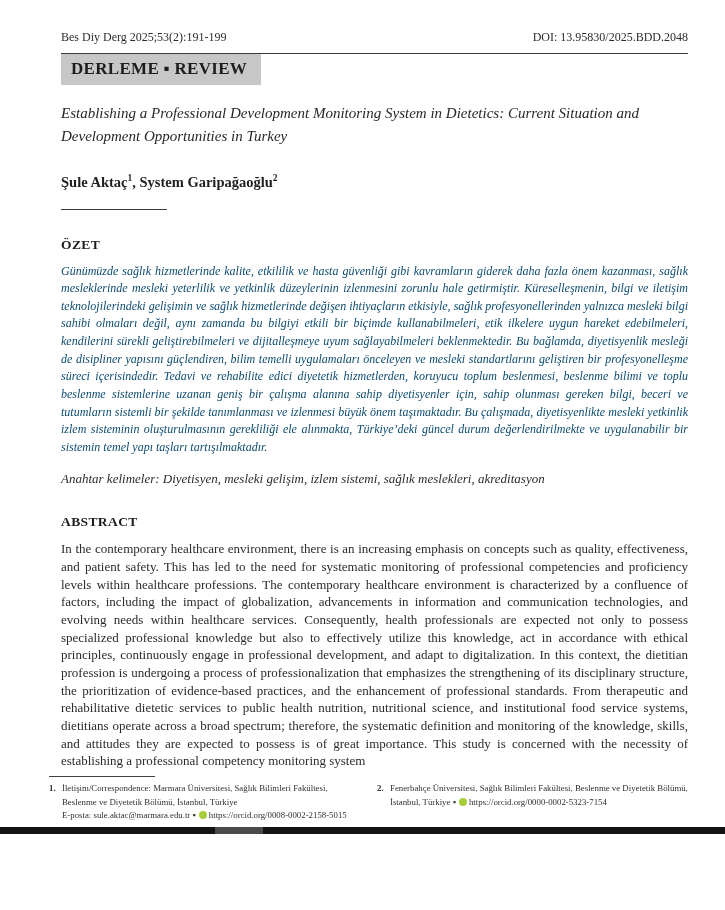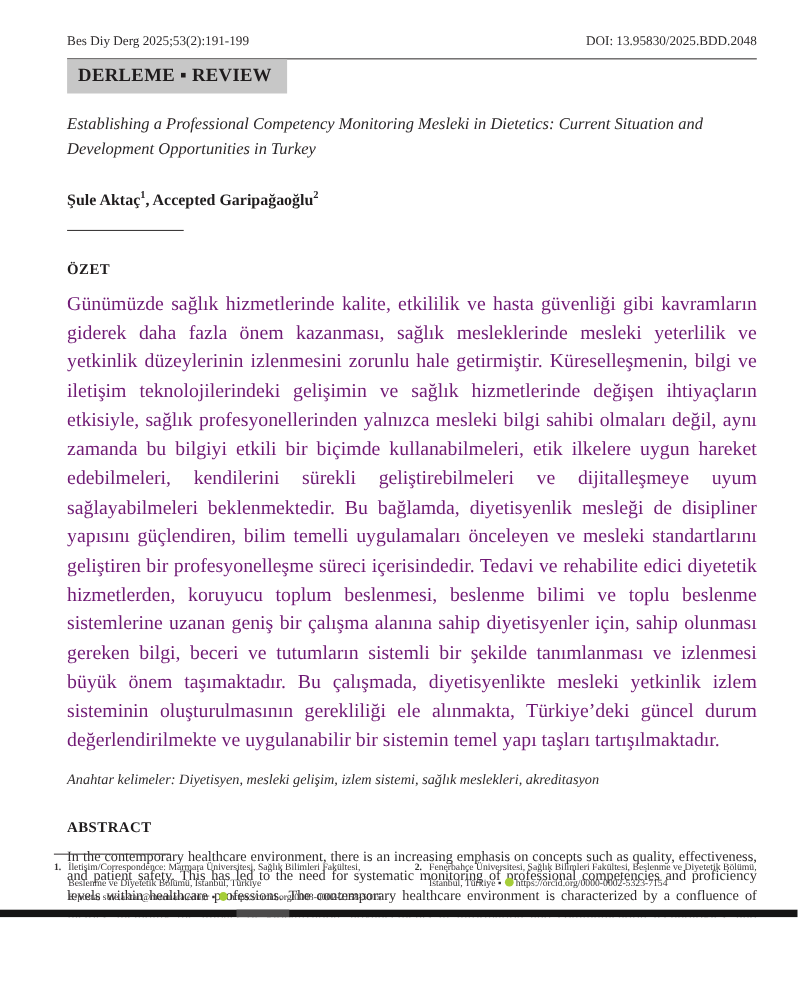--- a/index.html
+++ b/index.html
@@ -85,24 +85,25 @@
   
   .sec-heading {
     margin: 27px 0 0 0;
     font-size: 13.5px;
     font-weight: bold;
     letter-spacing: 0.4px;
     color: #1f1c1d;
   }
   .abstract-tr {
     margin: 10px 0 0 0;
-    font-size: 18px;
+    font-size: 12px;
     line-height: 1.47;
     text-align: justify;
-    color: #701a75;
+    color: #0c4a6e;
+    font-style: italic;
   }
   .keywords {
     margin: 15px 0 16px 0;
     font-size: 13px;
     font-style: italic;
     color: #2e2a2b;
   }
   .abstract-en {
     margin: 10px 0 0 0;
     font-size: 13px;
@@ -176,23 +177,23 @@
   <div class="content">
 
     <div class="hdr-row">
       <span>Bes Diy Derg 2025;53(2):191-199</span>
       <span>DOI: 13.95830/2025.BDD.2048</span>
     </div>
     <hr class="hdr-rule">
     <div class="badge">DERLEME ▪ REVIEW</div>
 
 
-    <h2 class="title-en">Establishing a Professional Competency Monitoring Mesleki in Dietetics: Current Situation and Development Opportunities in Turkey</h2>
-
-    <div class="authors"><span>Şule Aktaç</span><sup>1</sup><span>, </span><span>Accepted Garipağaoğlu</span><sup>2</sup></div>
+    <h2 class="title-en">Establishing a Professional Development Monitoring System in Dietetics: Current Situation and Development Opportunities in Turkey</h2>
+
+    <div class="authors"><span>Şule Aktaç</span><sup>1</sup><span>, </span><span>System Garipağaoğlu</span><sup>2</sup></div>
 
     <hr class="short-rule">
 
     <h3 class="sec-heading">ÖZET</h3>
     <p class="abstract-tr">Günümüzde sağlık hizmetlerinde kalite, etkililik ve hasta güvenliği gibi kavramların giderek daha fazla önem kazanması, sağlık mesleklerinde mesleki yeterlilik ve yetkinlik düzeylerinin izlenmesini zorunlu hale getirmiştir. Küreselleşmenin, bilgi ve iletişim teknolojilerindeki gelişimin ve sağlık hizmetlerinde değişen ihtiyaçların etkisiyle, sağlık profesyonellerinden yalnızca mesleki bilgi sahibi olmaları değil, aynı zamanda bu bilgiyi etkili bir biçimde kullanabilmeleri, etik ilkelere uygun hareket edebilmeleri, kendilerini sürekli geliştirebilmeleri ve dijitalleşmeye uyum sağlayabilmeleri beklenmektedir. Bu bağlamda, diyetisyenlik mesleği de disipliner yapısını güçlendiren, bilim temelli uygulamaları önceleyen ve mesleki standartlarını geliştiren bir profesyonelleşme süreci içerisindedir. Tedavi ve rehabilite edici diyetetik hizmetlerden, koruyucu toplum beslenmesi, beslenme bilimi ve toplu beslenme sistemlerine uzanan geniş bir çalışma alanına sahip diyetisyenler için, sahip olunması gereken bilgi, beceri ve tutumların sistemli bir şekilde tanımlanması ve izlenmesi büyük önem taşımaktadır. Bu çalışmada, diyetisyenlikte mesleki yetkinlik izlem sisteminin oluşturulmasının gerekliliği ele alınmakta, Türkiye’deki güncel durum değerlendirilmekte ve uygulanabilir bir sistemin temel yapı taşları tartışılmaktadır.</p>
     <p class="keywords">Anahtar kelimeler: Diyetisyen, mesleki gelişim, izlem sistemi, sağlık meslekleri, akreditasyon</p>
 
     <h3 class="sec-heading">ABSTRACT</h3>
     <p class="abstract-en">In the contemporary healthcare environment, there is an increasing emphasis on concepts such as quality, effectiveness, and patient safety. This has led to the need for systematic monitoring of professional competencies and proficiency levels within healthcare professions. The contemporary healthcare environment is characterized by a confluence of factors, including the impact of globalization, advancements in information and communication technologies, and evolving needs within healthcare services. Consequently, health professionals are expected not only to possess specialized professional knowledge but also to effectively utilize this knowledge, act in accordance with ethical principles, continuously engage in professional development, and adapt to digitalization. In this context, the dietitian profession is undergoing a process of professionalization that emphasizes the strengthening of its disciplinary structure, the prioritization of evidence-based practices, and the enhancement of professional standards. From therapeutic and rehabilitative dietetic services to public health nutrition, nutritional science, and institutional food service systems, dietitians operate across a broad spectrum; therefore, the systematic definition and monitoring of the knowledge, skills, and attitudes they are expected to possess is of great importance. This study is concerned with the necessity of establishing a professional competency monitoring system</p>
 

